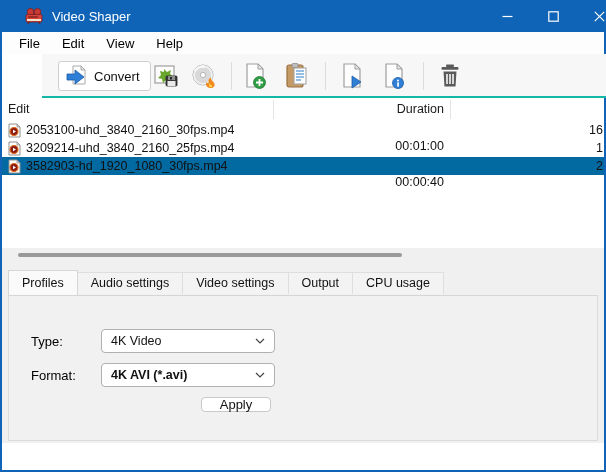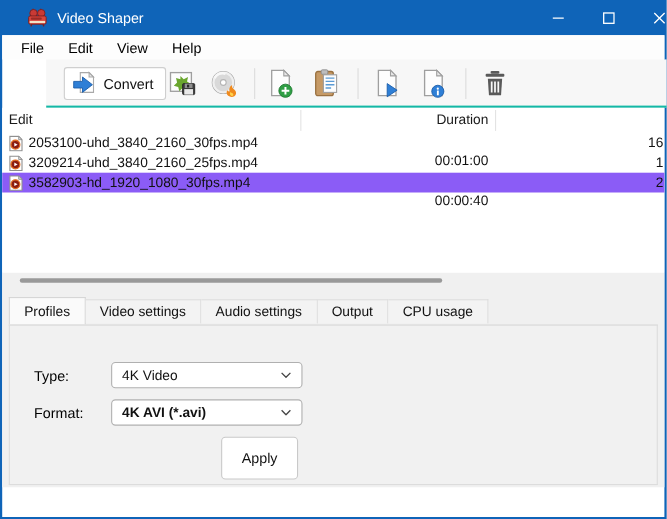--- a/index.html
+++ b/index.html
@@ -30,42 +30,42 @@
   .tool-btn { position: absolute; top: 8px; width: 28px; height: 28px;
     display: flex; align-items: center; justify-content: center; }
   .tool-sep { position: absolute; top: 8px; width: 1px; height: 28px; background: #dcdcdc; }
   
   .list { position: absolute; left: 0; top: 66px; width: 602px; height: 150px; background: #ffffff; }
   .list-header { position: relative; height: 23px; font-size: 12.5px; color: #1a1a1a; }
   .hdr-name { position: absolute; left: 6px; top: 4px; }
   .hdr-duration { position: absolute; right: 160px; top: 4px; }
   .hdr-sep { position: absolute; top: 2px; width: 1px; height: 19px; background: #e3e3e3; }
   .row { position: relative; height: 18px; font-size: 12.5px; display: flex; align-items: center; }
-  .row.selected { background: #8b5cf6; }
+  .row.selected { background: #0369a1; }
   .row-icon { margin-left: 6px; width: 13px; height: 15px; flex: none; display: flex; }
   .row-name { margin-left: 5px; white-space: nowrap; }
   .row-duration { position: absolute; right: 160px; margin-top: 32px; }
   .row-size { position: absolute; right: 1px; }
   
   .bottom { position: absolute; left: 0; top: 216px; width: 602px; height: 195px; background: #f0f0f0; }
   .hscroll-thumb { position: absolute; left: 16px; top: 5px; width: 384px; height: 4px;
     background: #999999; border-radius: 2px; }
   .tabs { position: absolute; left: 6px; top: 22px; display: flex; align-items: center; }
   .tab { height: 22px; padding: 0 13px; display: flex; align-items: center; font-size: 12.5px;
     background: #f3f3f3; border: 1px solid #dedede; border-left: none; border-bottom: none; color: #111; }
   .tab.active { height: 25px; background: #fafafa; border: 1px solid #d6d6d6; border-bottom: none; }
   .tab:nth-child(2) { border-left: none; }
   .panel { position: absolute; left: 6px; top: 47px; width: 590px; height: 146px;
     background: #f1f1f1; border: 1px solid #dcdcdc; border-top-color: #d6d6d6; }
   .field-label { position: absolute; left: 22px; font-size: 13px; color: #000; }
   .combo { position: absolute; left: 92px; width: 174px; height: 24px; background: #fff;
     border: 1px solid #b0b0b0; border-radius: 4px; display: flex; align-items: center;
     padding-left: 9px; font-size: 12.5px; }
   .combo .chev { position: absolute; right: 9px; display: flex; }
-  .apply-btn { position: absolute; left: 192px; top: 101px; width: 70px; height: 39px;
+  .apply-btn { position: absolute; left: 192px; top: 101px; width: 70px; height: 15px;
     background: #ffffff; border: 1px solid #c9c9c9; border-radius: 4px;
     display: flex; align-items: center; justify-content: center; font-size: 13px; }
 </style>
 </head>
 <body>
 
 <div class="window">
 
   <div class="titlebar">
     <span class="app-icon">
@@ -264,22 +264,22 @@
         <span class="row-duration">00:00:40</span>
         <span class="row-size">2</span>
       </div>
     </div>
 
     <div class="bottom">
       <div class="hscroll-thumb"></div>
 
       <div class="tabs">
         <div class="tab active">Profiles</div>
+        <div class="tab">Audio settings</div>
         <div class="tab">Video settings</div>
-        <div class="tab">Audio settings</div>
         <div class="tab">Output</div>
         <div class="tab">CPU usage</div>
       </div>
 
       <div class="panel">
         <span class="field-label" style="top:38px;">Type:</span>
         <div class="combo" style="top:33px;">
           <span>4K Video</span>
           <span class="chev">
             <svg width="10" height="6" viewBox="0 0 10 6">

